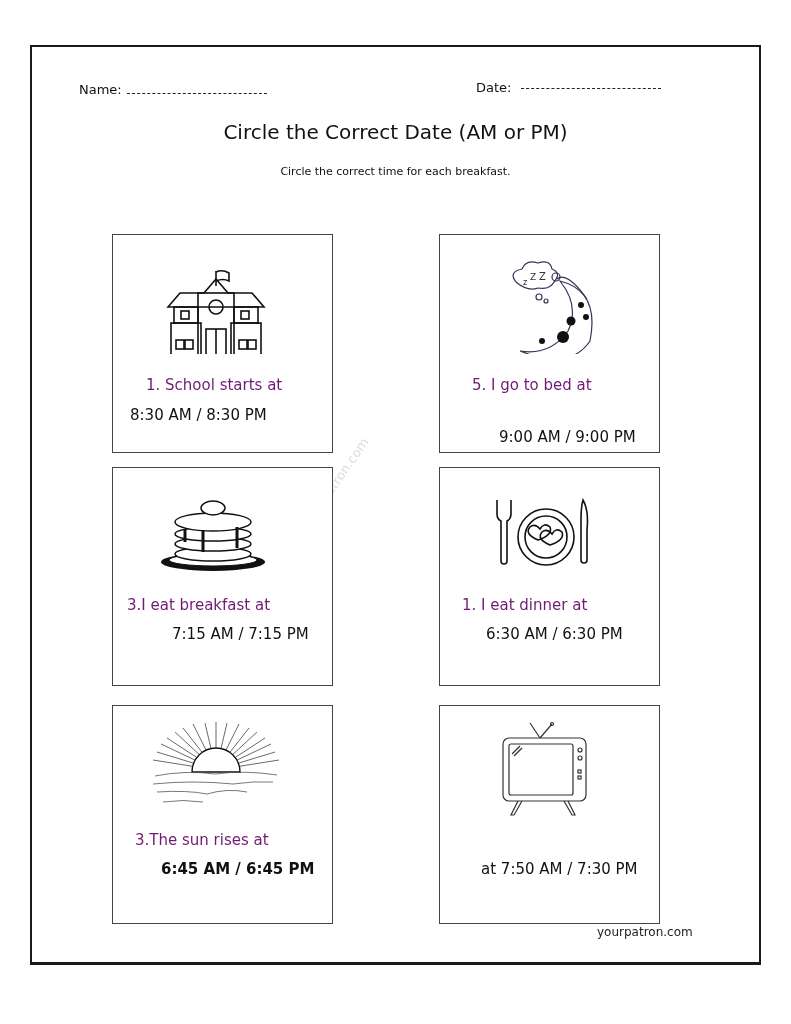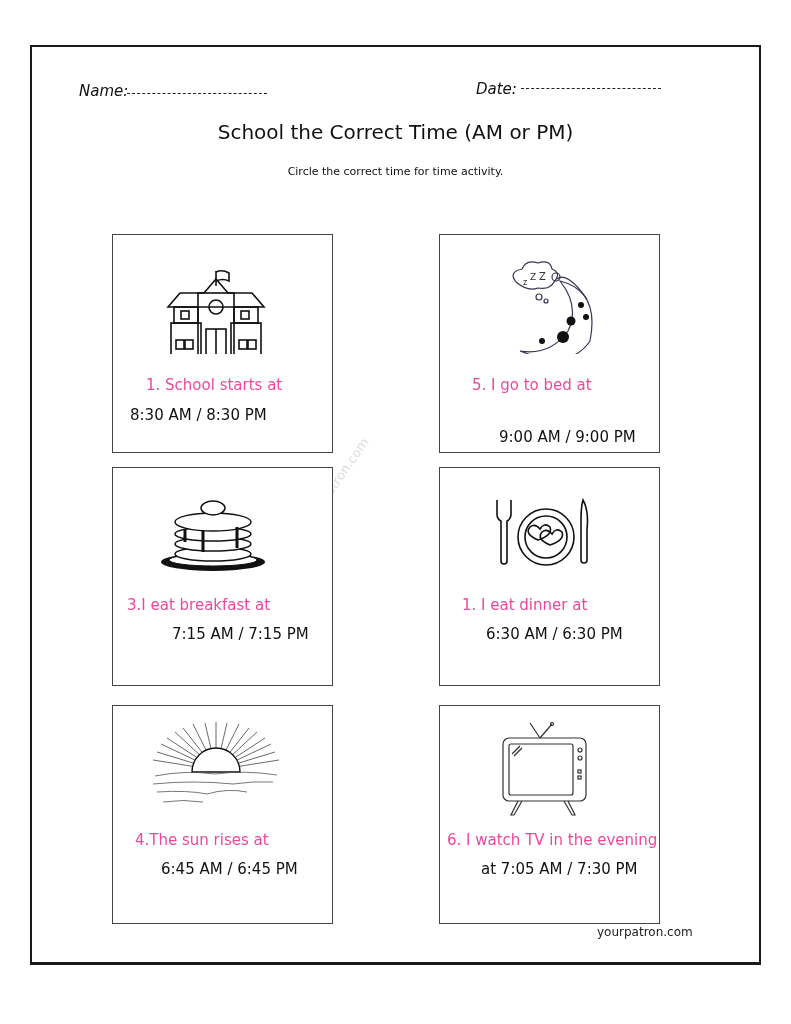--- a/index.html
+++ b/index.html
@@ -1,40 +1,40 @@
 <!DOCTYPE html>
 <html><head>
 <meta charset="utf-8">
 <style>
   html, body { margin:0; padding:0; background:#ffffff; }
   body { width:791px; height:1024px; position:relative; overflow:hidden; font-family:"DejaVu Sans", sans-serif; color:#111; }
   .page-border { position:absolute; left:30px; top:45px; width:731px; height:920px; border:2px solid #1a1a1a; border-top-width:2px; border-bottom-width:3px; box-sizing:border-box; }
-  .label { position:absolute; font-size:15px; color:#111;font-style:italic; }
+  .label { position:absolute; font-size:13px; color:#111; }
   .dashline { position:absolute; border-bottom:1px dashed #222; height:0; }
   .title { position:absolute; left:0; width:791px; top:120px; text-align:center; font-size:20px; color:#111; }
   .subtitle { position:absolute; left:0; width:791px; top:165px; text-align:center; font-size:11px; color:#111; }
   .card { position:absolute; width:221px; height:219px; border:1.5px solid #444; box-sizing:border-box; background:#fff; }
   .card .icon { position:absolute; left:0; right:0; top:14px; height:105px; }
-  .card .q { position:absolute; font-size:15px; white-space:nowrap; color:#ec4899; }
+  .card .q { position:absolute; font-size:15px; white-space:nowrap; color:#701a75; }
   .card .a { position:absolute; font-size:15px; white-space:nowrap; color:#111; }
   .watermark { position:absolute; left:300px; top:520px; font-size:13px; color:#ddd; transform:rotate(-55deg); transform-origin:left top; white-space:nowrap; }
   .footer { position:absolute; left:597px; top:925px; font-size:12px; color:#222; }
 </style>
 </head>
 <body>
 
 <div class="page-border"></div>
 
 <span class="label" style="left:79px;top:82px;">Name:</span>
 <div class="dashline" style="left:127px;top:93px;width:140px;"></div>
 <span class="label" style="left:476px;top:80px;">Date:</span>
 <div class="dashline" style="left:521px;top:88px;width:140px;"></div>
 
-<div class="title">School the Correct Time (AM or PM)</div>
-<div class="subtitle">Circle the correct time for time activity.</div>
+<div class="title">Circle the Correct Date (AM or PM)</div>
+<div class="subtitle">Circle the correct time for each breakfast.</div>
 
 <div class="watermark">yourpatron.com</div>
 
 <div class="card" style="left:112px;top:234px;">
   <div class="icon">
     <svg width="221" height="105" viewBox="0 0 221 105">
       <g fill="none" stroke="#111" stroke-width="1.6">
         <line x1="103" y1="22" x2="103" y2="37"></line>
         <path d="M103 23 q6 -3 13 1 v8 q-6 -3 -13 0"></path>
         <path d="M55 58 l12 -14 h24 l12 -14 l12 14 h24 l12 14 z"></path>
@@ -150,22 +150,22 @@
       </g>
       <path d="M79 62 a24 24 0 0 1 48 0z" fill="#fff" stroke="#111" stroke-width="1.4"></path>
       <g fill="none" stroke="#555" stroke-width="0.8">
         <path d="M42 66 q30 -6 60 -2 q30 -4 62 1"></path>
         <path d="M40 74 q40 -4 80 0 q20 -3 40 -2"></path>
         <path d="M44 82 q30 -2 50 2 q20 -6 40 -2"></path>
         <path d="M50 92 q20 -3 40 0"></path>
       </g>
     </svg>
   </div>
-  <div class="q" style="left:22px;top:125px;">4.The sun rises at</div>
-  <div class="a" style="left:48px;top:154px;">6:45 AM / 6:45 PM</div>
+  <div class="q" style="left:22px;top:125px;">3.The sun rises at</div>
+  <div class="a" style="left:48px;top:154px;font-weight:bold;">6:45 AM / 6:45 PM</div>
 </div>
 
 <div class="card" style="left:439px;top:705px;">
   <div class="icon">
     <svg width="221" height="105" viewBox="0 0 221 105">
       <g fill="none" stroke="#333" stroke-width="1.2">
         <line x1="100" y1="18" x2="90" y2="3"></line>
         <line x1="100" y1="18" x2="112" y2="4"></line>
         <circle cx="112" cy="4" r="1.5"></circle>
         <rect x="63" y="18" width="83" height="63" rx="6"></rect>
@@ -174,17 +174,16 @@
         <line x1="74" y1="36" x2="82" y2="28"></line>
         <circle cx="140" cy="30" r="2"></circle>
         <circle cx="140" cy="38" r="2"></circle>
         <rect x="138" y="50" width="3" height="3"></rect>
         <rect x="138" y="56" width="3" height="3"></rect>
         <path d="M78 81 l-7 14 h3 l8 -14"></path>
         <path d="M128 81 l7 14 h-3 l-8 -14"></path>
       </g>
     </svg>
   </div>
-  <div class="q" style="left:7px;top:125px;">6. I watch TV in the evening</div>
-  <div class="a" style="left:41px;top:154px;">at 7:05 AM / 7:30 PM</div>
+  <div class="a" style="left:41px;top:154px;">at 7:50 AM / 7:30 PM</div>
 </div>
 
 <div class="footer">yourpatron.com</div>
 
 </body></html>

